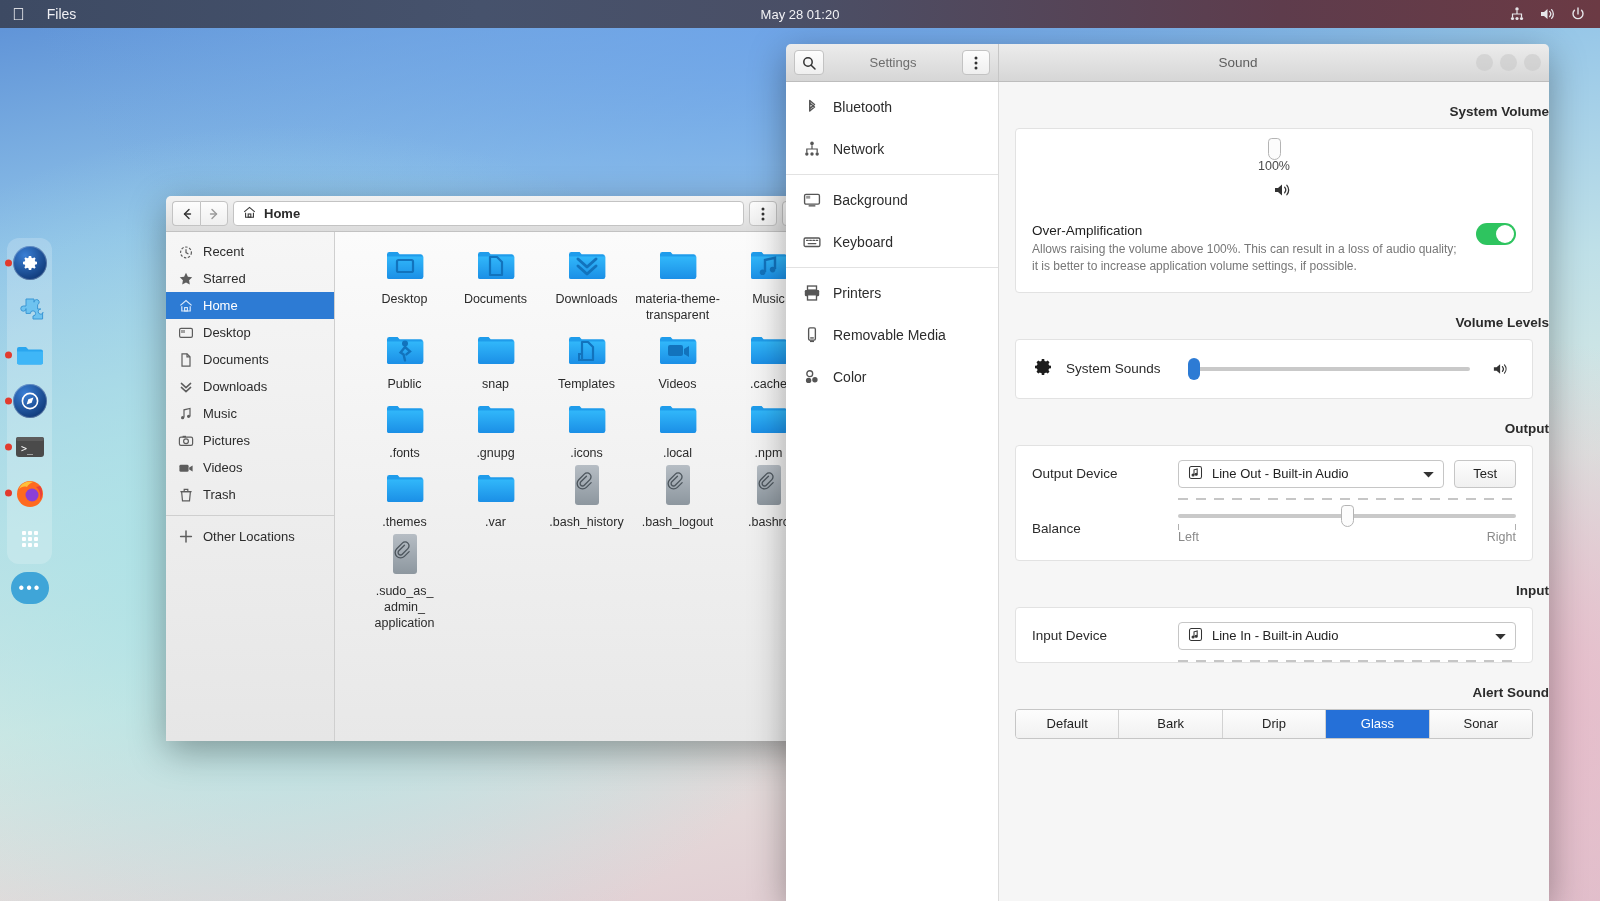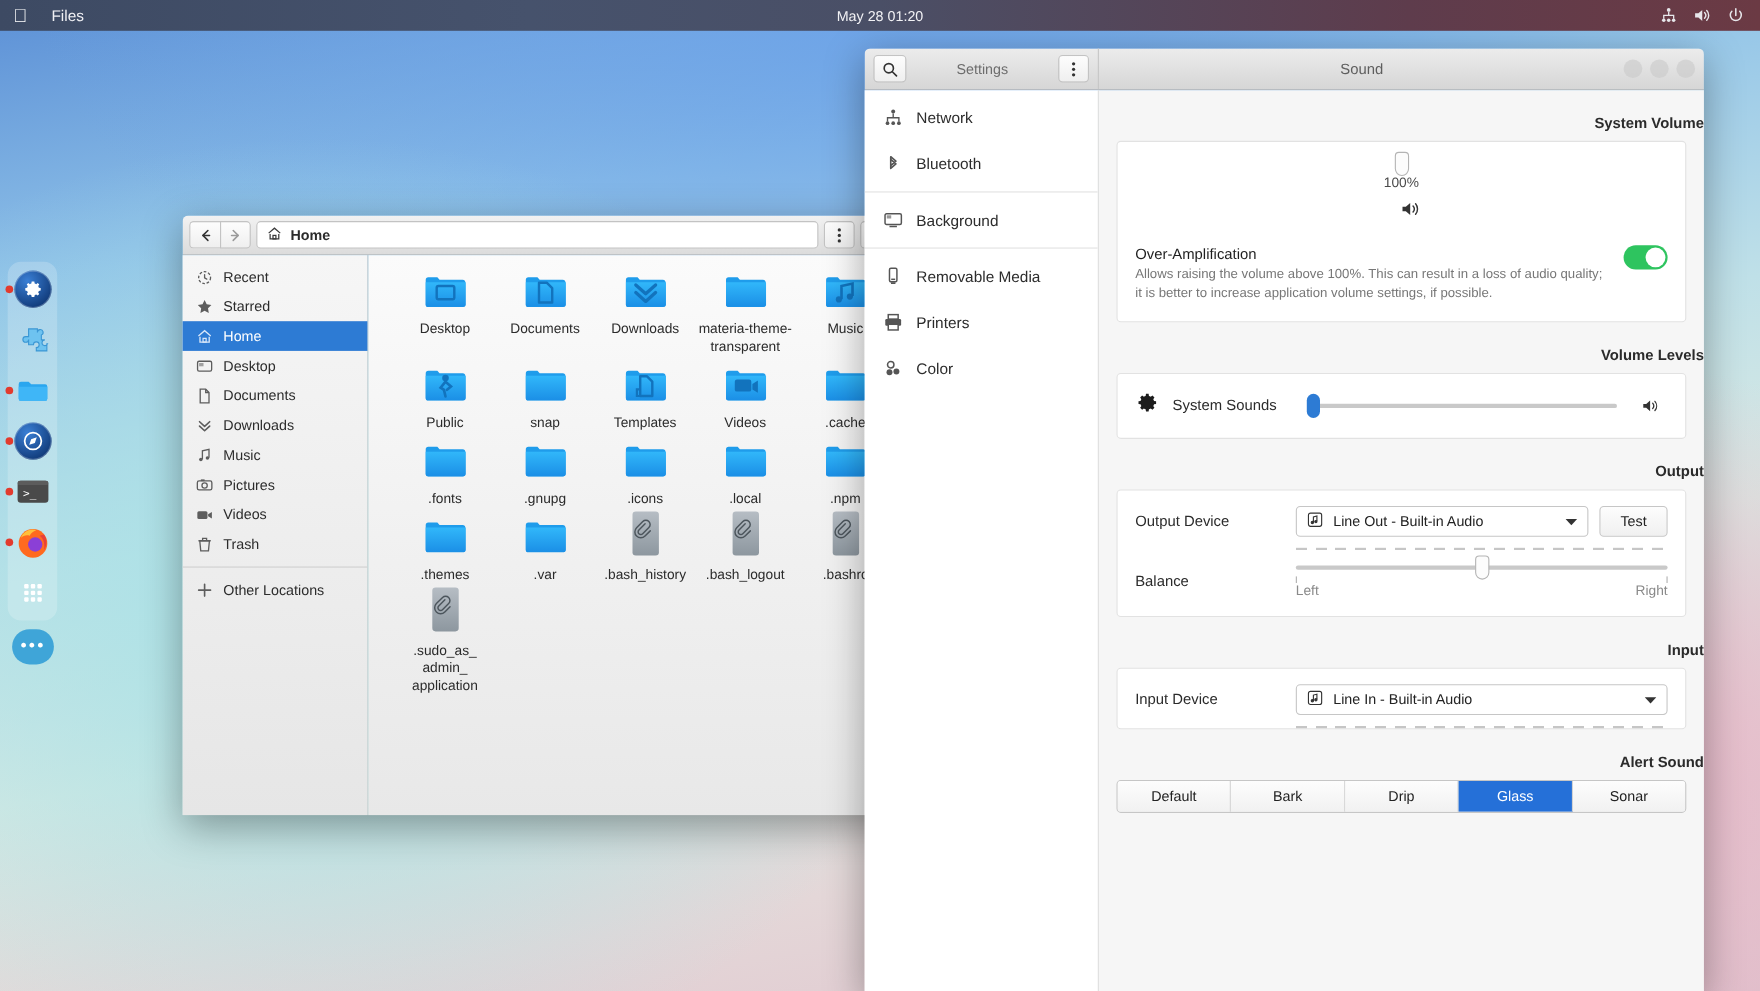--- a/index.html
+++ b/index.html
@@ -878,68 +878,77 @@
       <div class="wbtn-flat"></div>
       <div class="wbtn-flat"></div>
     </div>
   </div>
 
   <div id="settings-body">
     <div id="settings-sidebar">
         <div class="stitem">
           <span class="ic">
             <svg width="18" height="18" viewBox="0 0 16 16">
+              <path d="M6 4.4l4.2 3.6L6 11.6V2.2l4.2 3.6L6 9.4" fill="none" stroke="currentColor" stroke-width="1.3" stroke-linejoin="round"></path>
+            </svg>
+          </span>
+          <span>Bluetooth</span>
+        </div>
+        <div class="stitem">
+          <span class="ic">
+            <svg width="18" height="18" viewBox="0 0 16 16">
               <circle cx="8" cy="3" r="1.6" fill="currentColor"></circle>
               <path d="M8 4.6v3.2M3.4 11V8h9.2v3" fill="none" stroke="currentColor" stroke-width="1.1"></path>
               <circle cx="3.4" cy="12.4" r="1.5" fill="currentColor"></circle>
               <circle cx="8" cy="12.4" r="1.5" fill="currentColor"></circle>
               <circle cx="12.6" cy="12.4" r="1.5" fill="currentColor"></circle>
             </svg>
           </span>
           <span>Network</span>
         </div>
-        <div class="stitem">
-          <span class="ic">
-            <svg width="18" height="18" viewBox="0 0 16 16">
-              <path d="M6 4.4l4.2 3.6L6 11.6V2.2l4.2 3.6L6 9.4" fill="none" stroke="currentColor" stroke-width="1.3" stroke-linejoin="round"></path>
-            </svg>
-          </span>
-          <span>Bluetooth</span>
-        </div>
         <div class="stsep"></div>
         <div class="stitem">
           <span class="ic">
             <svg width="18" height="18" viewBox="0 0 16 16">
               <rect x="1.4" y="3" width="13.2" height="8.6" rx="1.2" fill="none" stroke="currentColor" stroke-width="1.2"></rect>
               <rect x="2.8" y="4.2" width="3.6" height="2.6" fill="currentColor" opacity=".6"></rect>
               <path d="M5 13.2h6" stroke="currentColor" stroke-width="1.2"></path>
             </svg>
           </span>
           <span>Background</span>
         </div>
+        <div class="stitem">
+          <span class="ic">
+            <svg width="18" height="18" viewBox="0 0 16 16">
+              <rect x="1" y="4.4" width="14" height="7.6" rx="1.2" fill="none" stroke="currentColor" stroke-width="1.2"></rect>
+              <path d="M3.2 6.6h1.4M6 6.6h1.4M8.8 6.6h1.4M11.6 6.6h1.4M4.6 9.4h6.8" stroke="currentColor" stroke-width="1.1" stroke-linecap="round"></path>
+            </svg>
+          </span>
+          <span>Keyboard</span>
+        </div>
         <div class="stsep"></div>
+        <div class="stitem">
+          <span class="ic">
+            <svg width="18" height="18" viewBox="0 0 16 16">
+              <rect x="4" y="1.8" width="8" height="3.6" fill="none" stroke="currentColor" stroke-width="1.2"></rect>
+              <rect x="1.6" y="5.4" width="12.8" height="5.4" rx="1" fill="currentColor"></rect>
+              <rect x="4" y="9.6" width="8" height="4.6" fill="#fff" stroke="currentColor" stroke-width="1.2"></rect>
+            </svg>
+          </span>
+          <span>Printers</span>
+        </div>
         <div class="stitem">
           <span class="ic">
             <svg width="18" height="18" viewBox="0 0 16 16">
               <rect x="5" y="1.6" width="6" height="11" rx="1.2" fill="none" stroke="currentColor" stroke-width="1.2"></rect>
               <rect x="6.4" y="10" width="3.2" height="1.2" fill="currentColor"></rect>
               <path d="M6.2 13.6h3.6" stroke="currentColor" stroke-width="1.4"></path>
             </svg>
           </span>
           <span>Removable Media</span>
-        </div>
-        <div class="stitem">
-          <span class="ic">
-            <svg width="18" height="18" viewBox="0 0 16 16">
-              <rect x="4" y="1.8" width="8" height="3.6" fill="none" stroke="currentColor" stroke-width="1.2"></rect>
-              <rect x="1.6" y="5.4" width="12.8" height="5.4" rx="1" fill="currentColor"></rect>
-              <rect x="4" y="9.6" width="8" height="4.6" fill="#fff" stroke="currentColor" stroke-width="1.2"></rect>
-            </svg>
-          </span>
-          <span>Printers</span>
         </div>
         <div class="stitem">
           <span class="ic">
             <svg width="18" height="18" viewBox="0 0 16 16">
               <circle cx="6" cy="5" r="2.6" fill="none" stroke="currentColor" stroke-width="1.2"></circle>
               <circle cx="5" cy="11" r="2.4" fill="currentColor"></circle>
               <circle cx="10.6" cy="10.4" r="2.4" fill="currentColor"></circle>
             </svg>
           </span>
           <span>Color</span>

